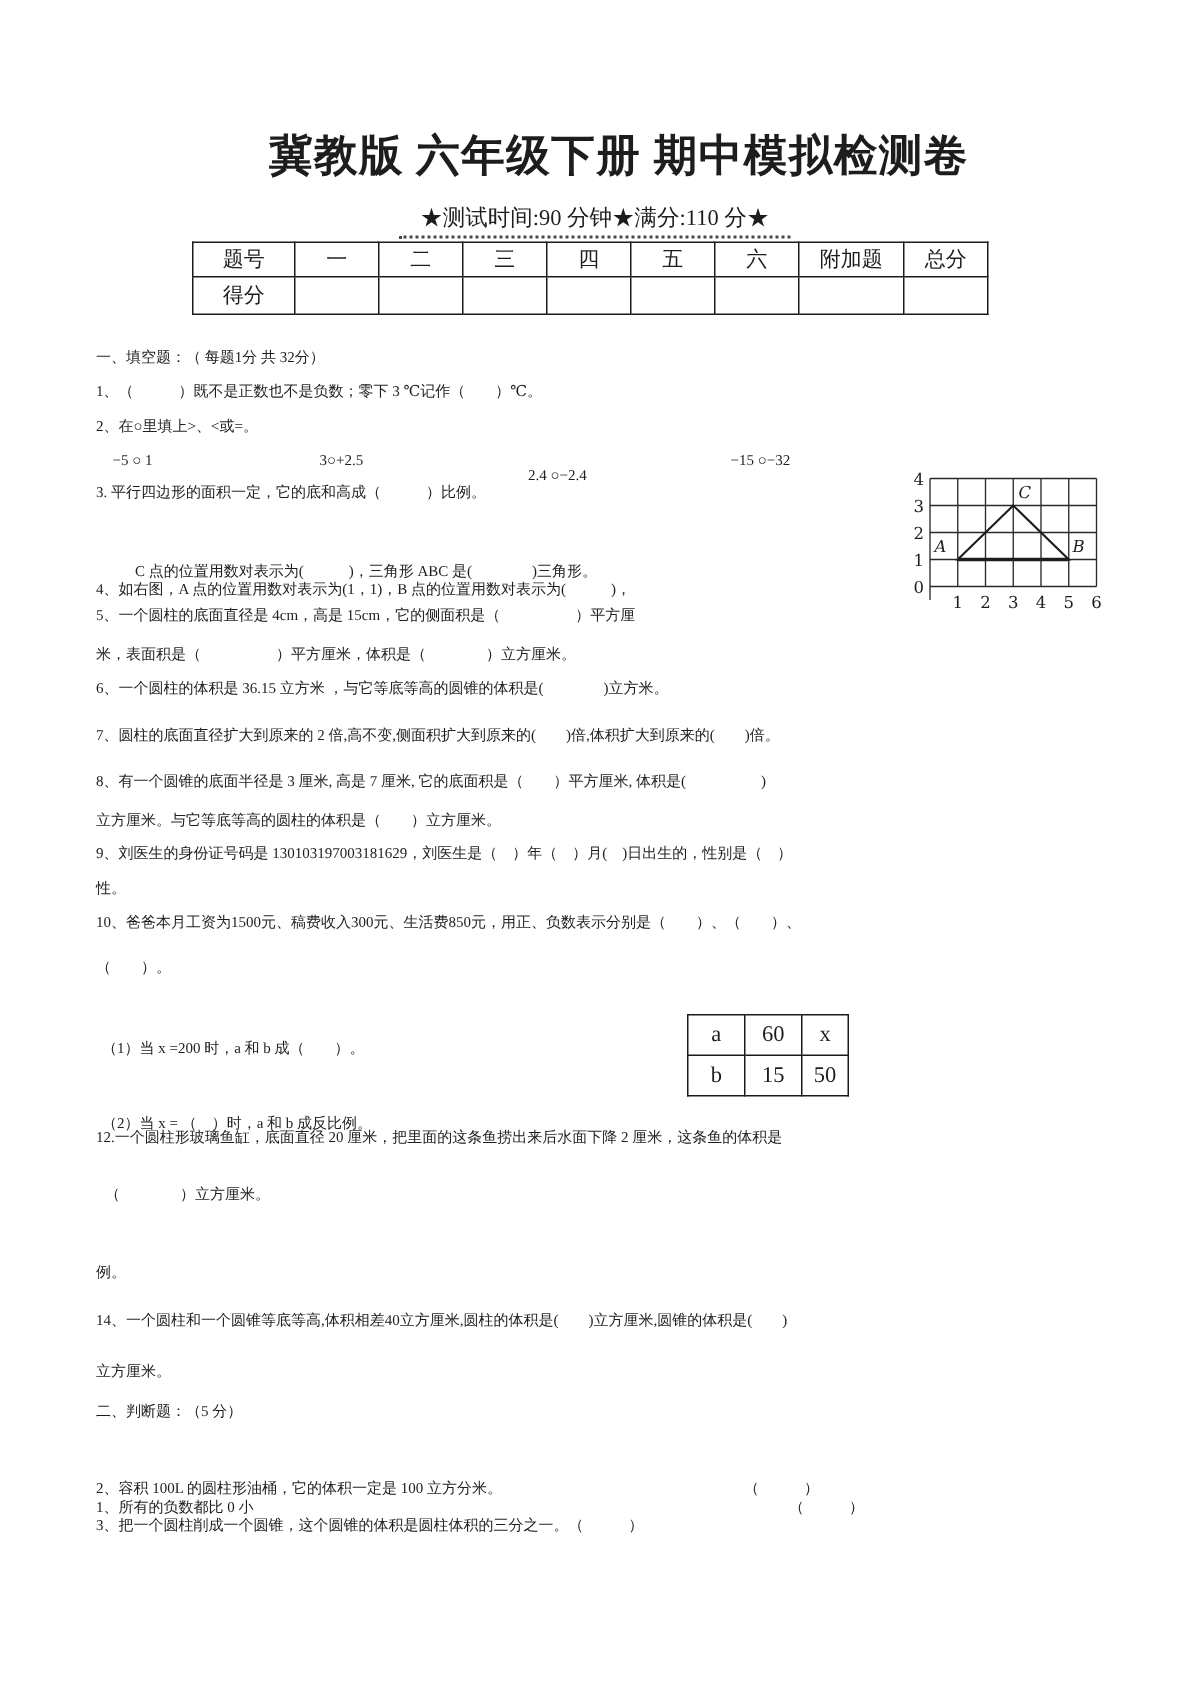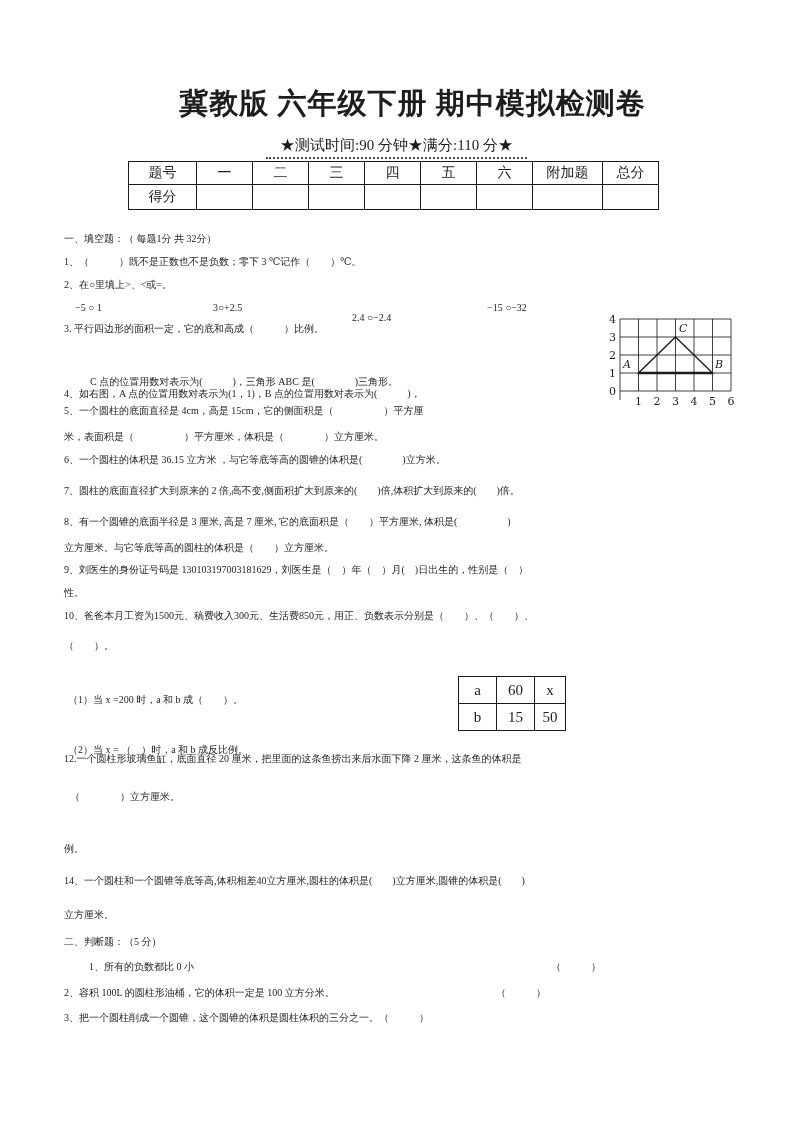--- a/index.html
+++ b/index.html
@@ -105,21 +105,21 @@
   <div class="line" style="top:636px;left:64px;">（　　）。</div>
   <div class="line" style="top:690px;left:68px;">（1）当 x =200 时，a 和 b 成（　　）。</div>
   <div class="line" style="top:713px;left:68px;margin-top:27px;">（2）当 x = （　）时，a 和 b 成反比例。</div>
   <div class="line" style="top:749px;left:64px;">12.一个圆柱形玻璃鱼缸，底面直径 20 厘米，把里面的这条鱼捞出来后水面下降 2 厘米，这条鱼的体积是</div>
   <div class="line" style="top:777px;left:70px;margin-top:10px;">（　　　　）立方厘米。</div>
   <div class="line" style="top:839px;left:64px;">例。</div>
   <div class="line" style="top:871px;left:64px;">14、一个圆柱和一个圆锥等底等高,体积相差40立方厘米,圆柱的体积是(　　)立方厘米,圆锥的体积是(　　)</div>
   <div class="line" style="top:905px;left:64px;">立方厘米。</div>
 
   <div class="line" style="top:932px;left:64px;">二、判断题：（5 分）</div>
-  <div class="line" style="top:957px;left:64px;margin-left:25px;">
+  <div class="line" style="top:996px;left:64px;">
     <span>1、所有的负数都比 0 小</span>
     <span class="answer ans-1">（　　　）</span>
   </div>
   <div class="line" style="top:983px;left:64px;">
     <span>2、容积 100L 的圆柱形油桶，它的体积一定是 100 立方分米。</span>
     <span class="answer ans-2">（　　　）</span>
   </div>
   <div class="line" style="top:1008px;left:64px;">3、把一个圆柱削成一个圆锥，这个圆锥的体积是圆柱体积的三分之一。（　　　）</div>
 
   <svg class="diagram" width="190" height="106" viewBox="0 0 190 106">

